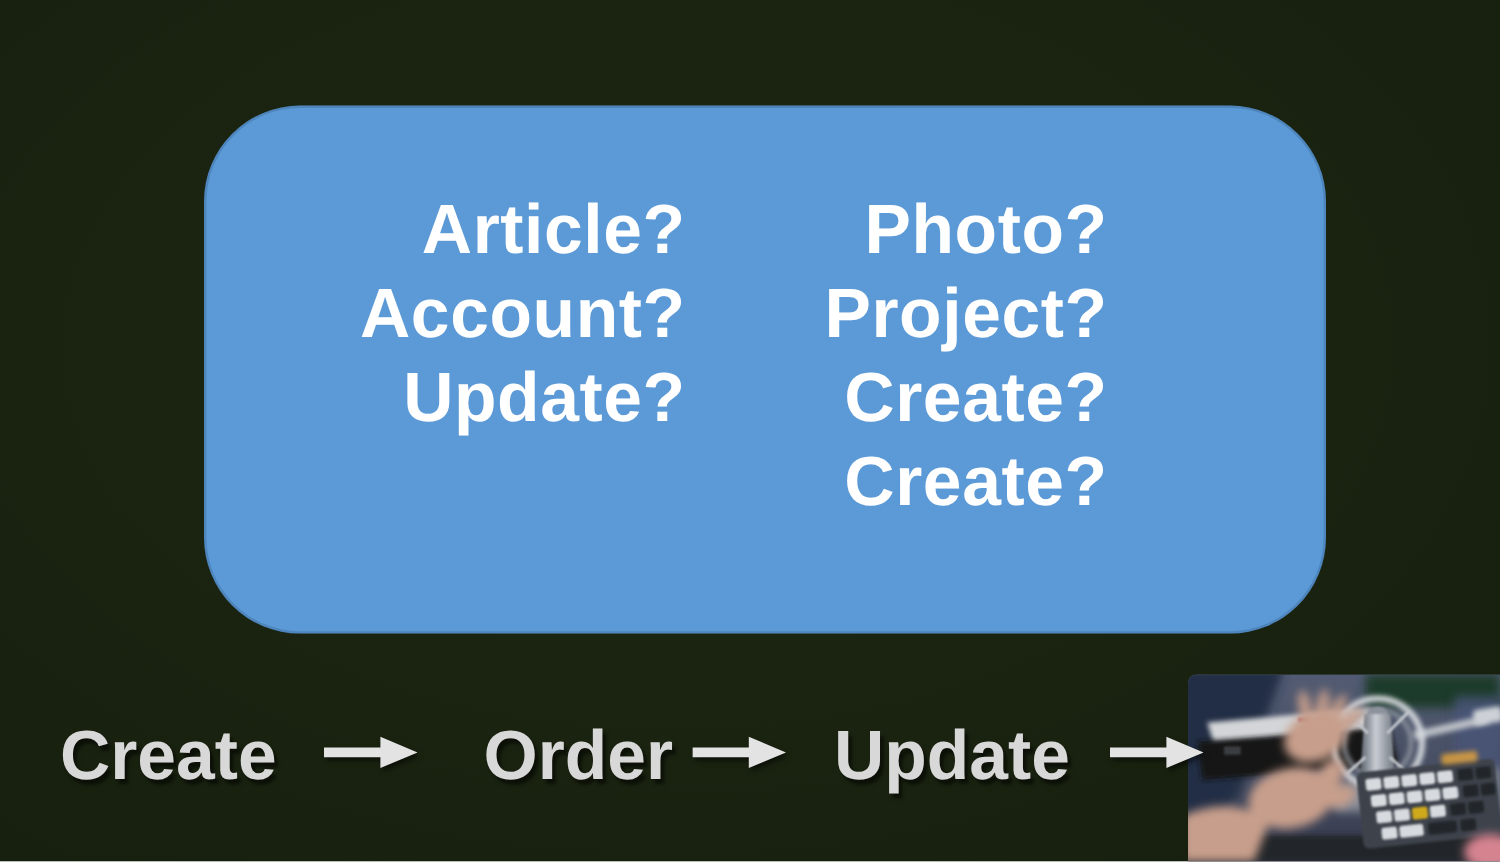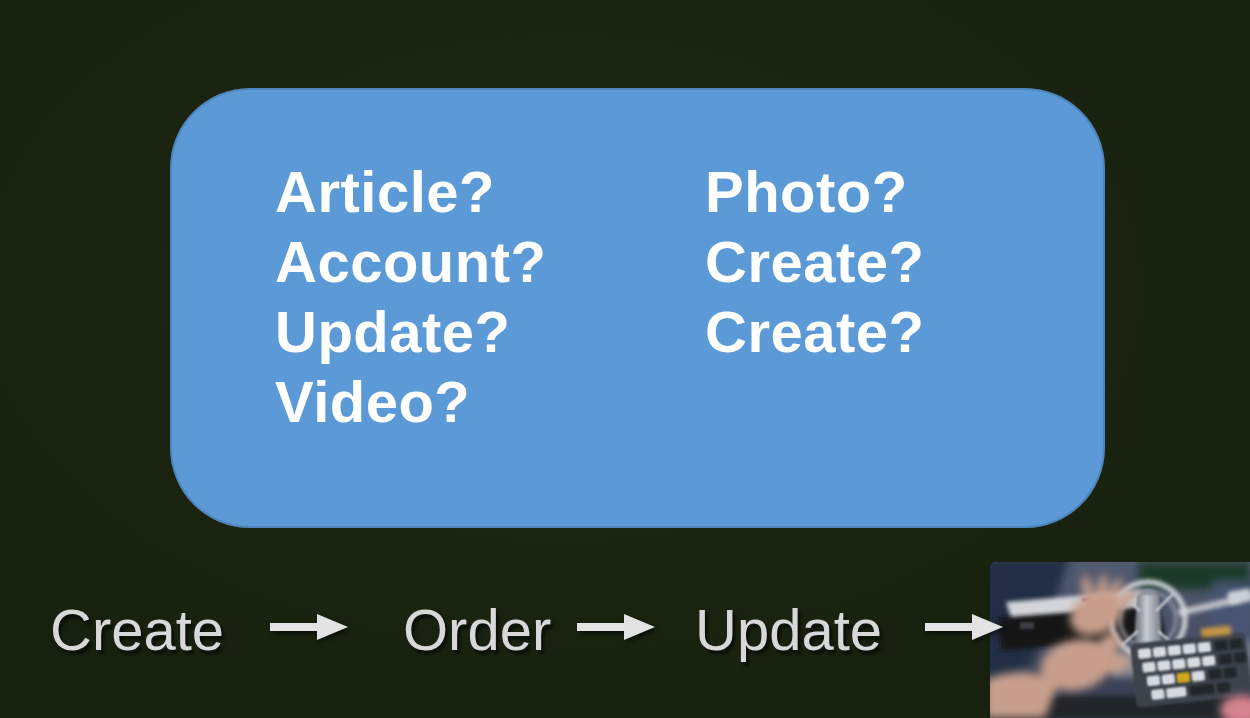--- a/index.html
+++ b/index.html
@@ -27,37 +27,37 @@
     background: #5b9ad6;
     border-radius: 80px;
     box-shadow: inset 0 0 0 2px rgba(20,40,70,0.18);
   }
   .box-col {
     position: absolute;
     top: 69px;
     display: flex;
     flex-direction: column;
   }
-  .box-col.left  { left: 105px; }
-  .box-col.right { left: 535px; }
+  .box-col.left  { left: 130px; align-items: flex-end; }
+  .box-col.right { left: 517px; text-align: right; }
   .question-item {
     font-size: 58px;
     font-weight: 700;
     line-height: 70px;
     color: #ffffff;
     letter-spacing: 0.5px;
     white-space: nowrap;
   }
 
   
   .crud-step {
     position: absolute;
     top: 596px;
     font-size: 58px;
-    font-weight: 400;
+    font-weight: 700;
     color: #d8d8d8;
     text-shadow: 3px 4px 3px rgba(0,0,0,0.55);
     white-space: nowrap;
     z-index: 3;
   }
   .crud-step.create { left: 50px;  }
   .crud-step.read   { left: 403px; }
   .crud-step.update { left: 695px; text-align: right; }
   .flow-arrow {
     position: absolute;
@@ -89,24 +89,24 @@
 </head>
 <body>
 
 <div class="slide">
 
   <div class="question-box">
     <div class="box-col left">
       <span class="question-item">Article?</span>
       <span class="question-item">Account?</span>
       <span class="question-item">Update?</span>
-      <span class="question-item">Video?</span>
     </div>
     <div class="box-col right">
       <span class="question-item">Photo?</span>
+      <span class="question-item">Project?</span>
       <span class="question-item">Create?</span>
       <span class="question-item">Create?</span>
     </div>
   </div>
 
   <span class="crud-step create">Create</span>
   <svg class="flow-arrow a1" viewBox="0 0 78 32">
     <path d="M0 12 H47 V3 L78 16 L47 29 V20 H0 Z"></path>
   </svg>
   <span class="crud-step read">Order</span>

